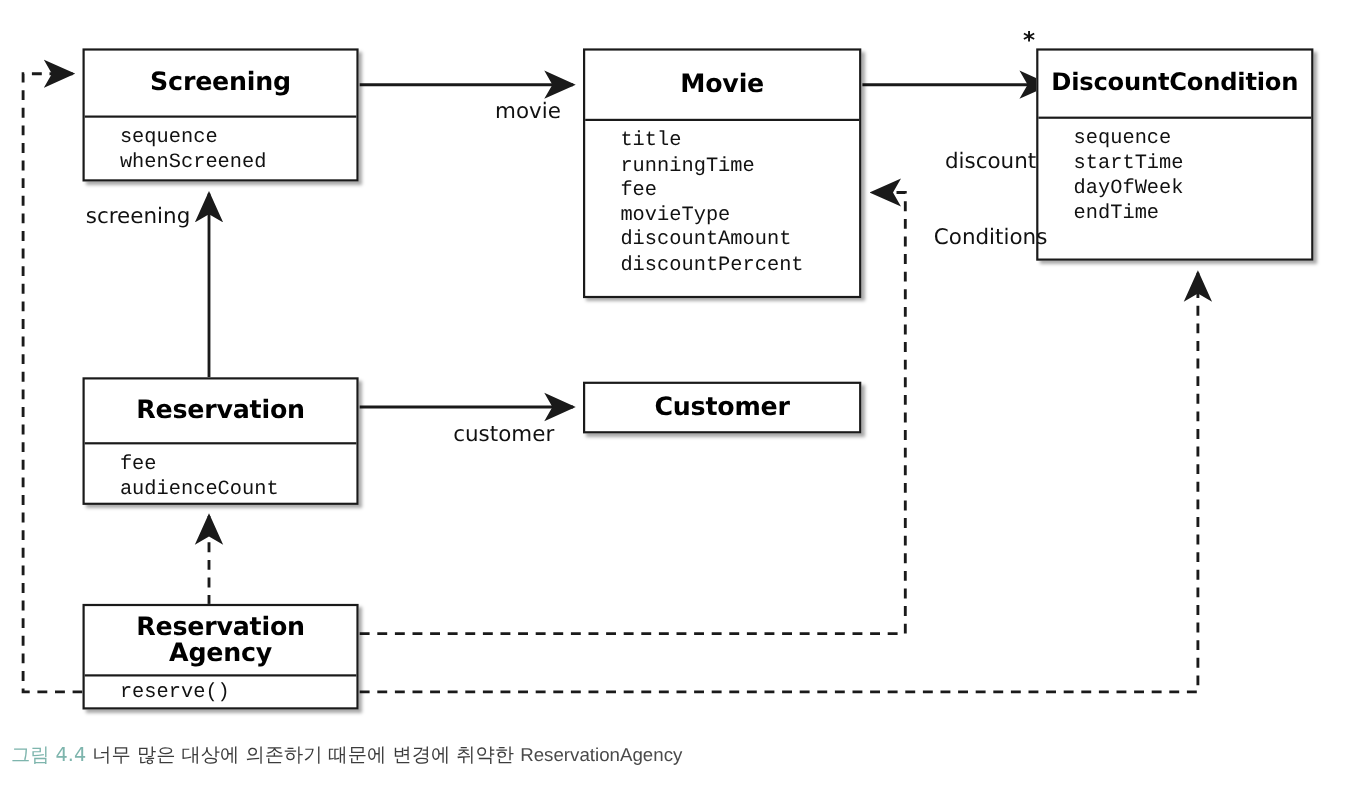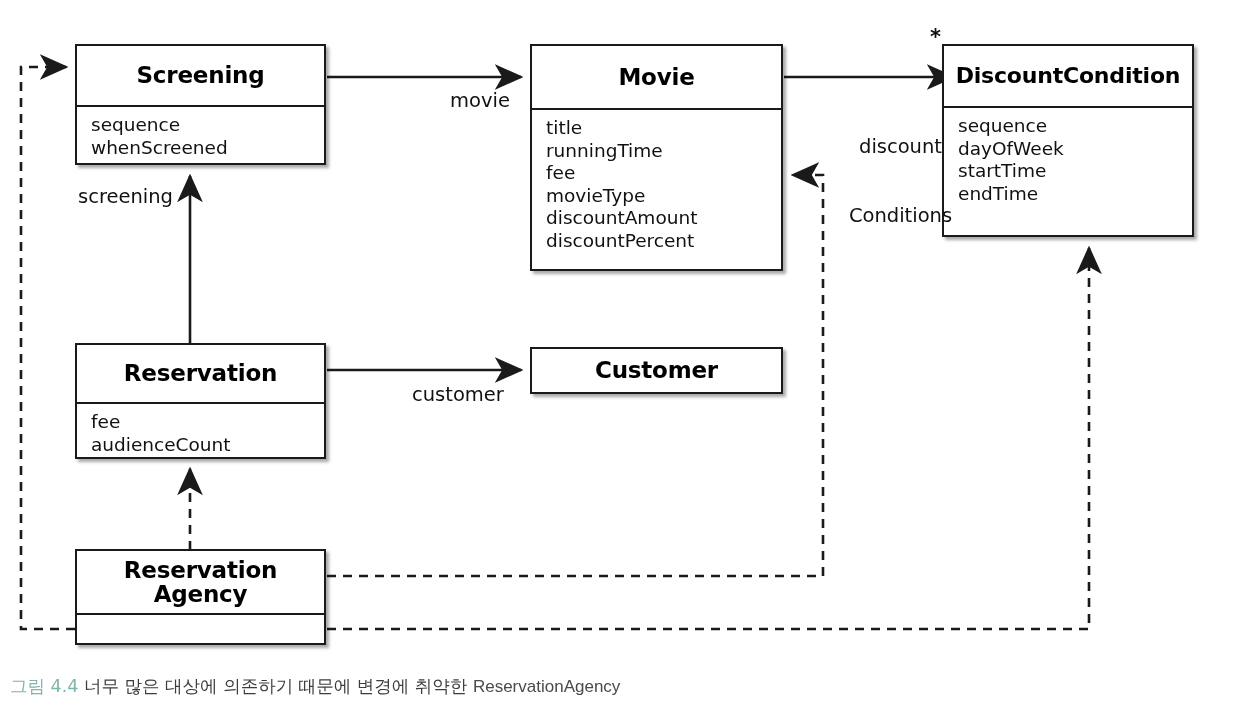--- a/index.html
+++ b/index.html
@@ -54,24 +54,25 @@
     justify-content: center;
     line-height: 1.06;
   }
   .uml-divider {
     width: 100%;
     height: 0;
     border-top: 2px solid #1a1a1a;
   }
   .uml-attrs {
     box-sizing: border-box;
-    padding: 7px 0 0 14px;
+    padding: 7px 0 0 32px;
     font-size: 18.5px;
     line-height: 22.6px;
     color: #111111;
+    font-family: Liberation Mono, monospace;
   }
   .uml-attrs div {
     white-space: nowrap;
   }
 
   
   .edge-label {
     position: absolute;
     font-size: 19.5px;
     color: #111111;
@@ -171,22 +172,22 @@
       <div>discountAmount</div>
       <div>discountPercent</div>
     </div>
   </div>
 
   <div class="uml-class" style="left:942px; top:44px; width:252px; height:193px;">
     <div class="uml-title" style="height:60px; font-size:22px;">DiscountCondition</div>
     <div class="uml-divider"></div>
     <div class="uml-attrs">
       <div>sequence</div>
+      <div>startTime</div>
       <div>dayOfWeek</div>
-      <div>startTime</div>
       <div>endTime</div>
     </div>
   </div>
 
   <div class="uml-class" style="left:75px; top:343px; width:251px; height:116px;">
     <div class="uml-title" style="height:57px;">Reservation</div>
     <div class="uml-divider"></div>
     <div class="uml-attrs">
       <div>fee</div>
       <div>audienceCount</div>
@@ -196,20 +197,23 @@
   <div class="uml-class" style="left:530px; top:347px; width:253px; height:47px;">
     <div class="uml-title" style="height:43px;">Customer</div>
   </div>
 
   <div class="uml-class" style="left:75px; top:549px; width:251px; height:96px;">
     <div class="uml-title two-line" style="height:62px;">
       <span>Reservation</span>
       <span>Agency</span>
     </div>
     <div class="uml-divider"></div>
+    <div class="uml-attrs" style="padding-top:4px;">
+      <div>reserve()</div>
+    </div>
   </div>
 
   <div class="edge-label" style="left:450px; top:89px;">movie</div>
 
   <div class="edge-label center" style="left:843px; top:89px; width:115px;">
     <div>discount</div>
     <div>Conditions</div>
   </div>
 
   <div class="edge-label multiplicity" style="left:930px; top:26px;">*</div>

